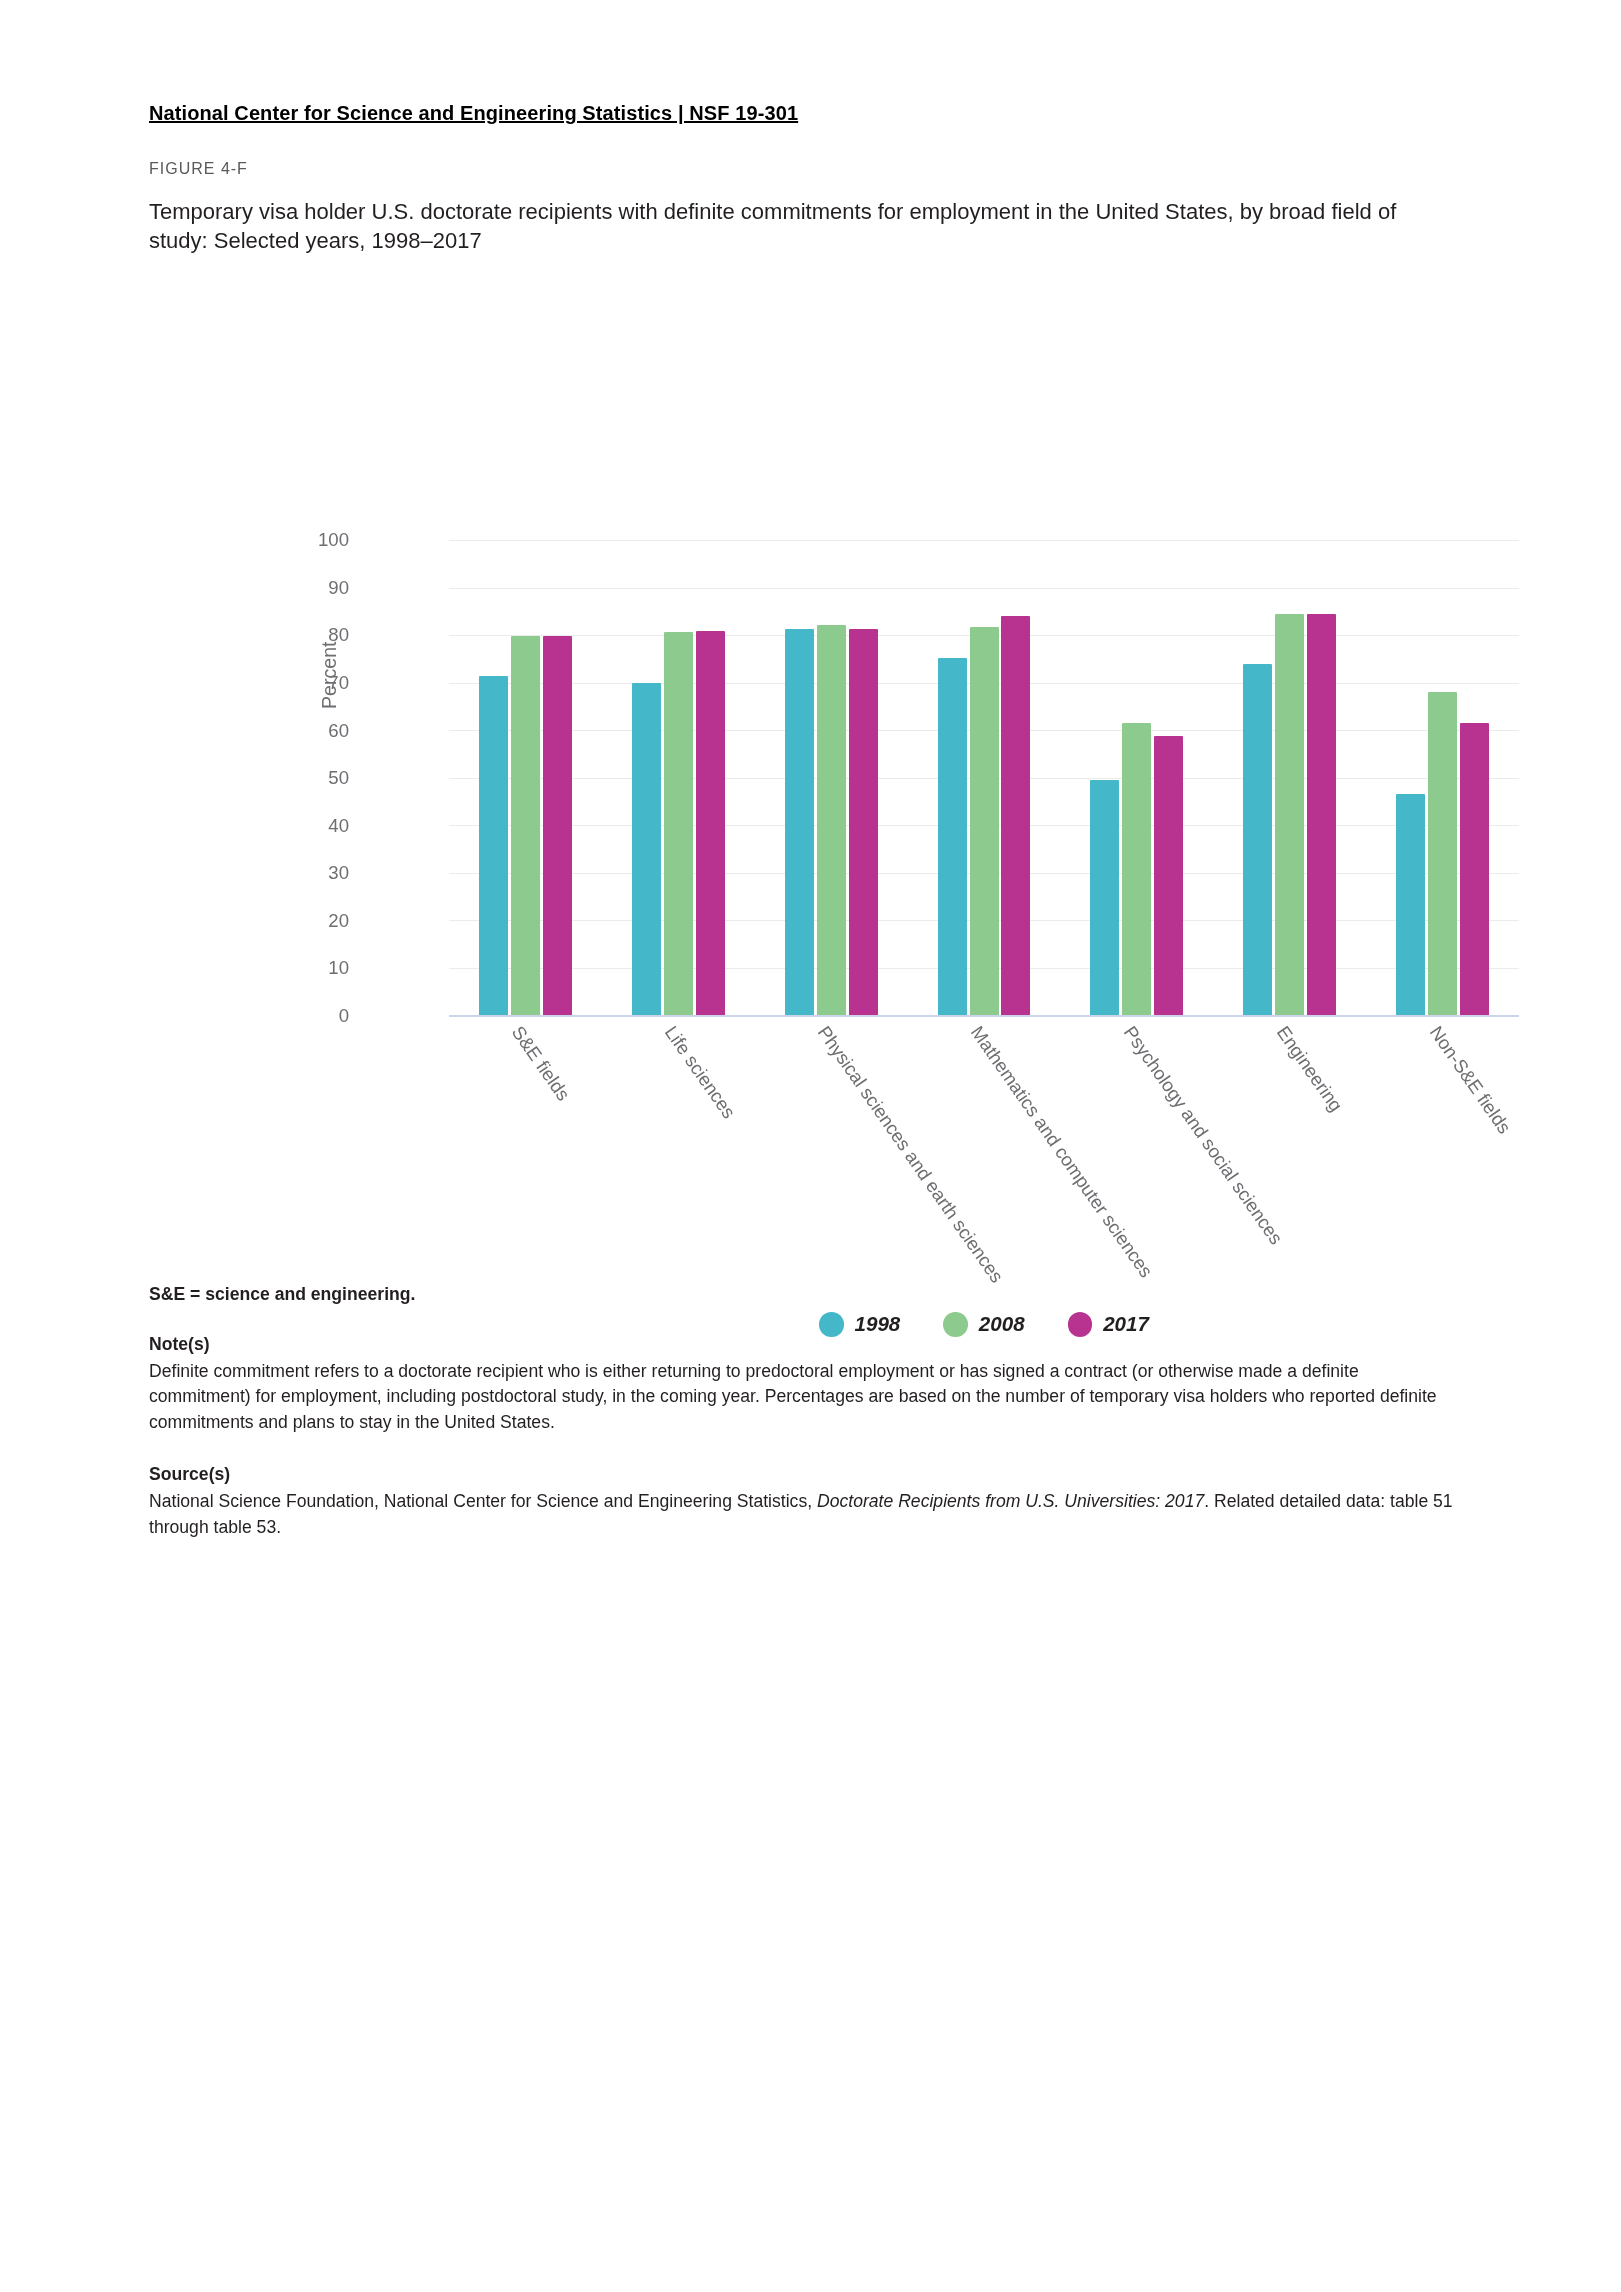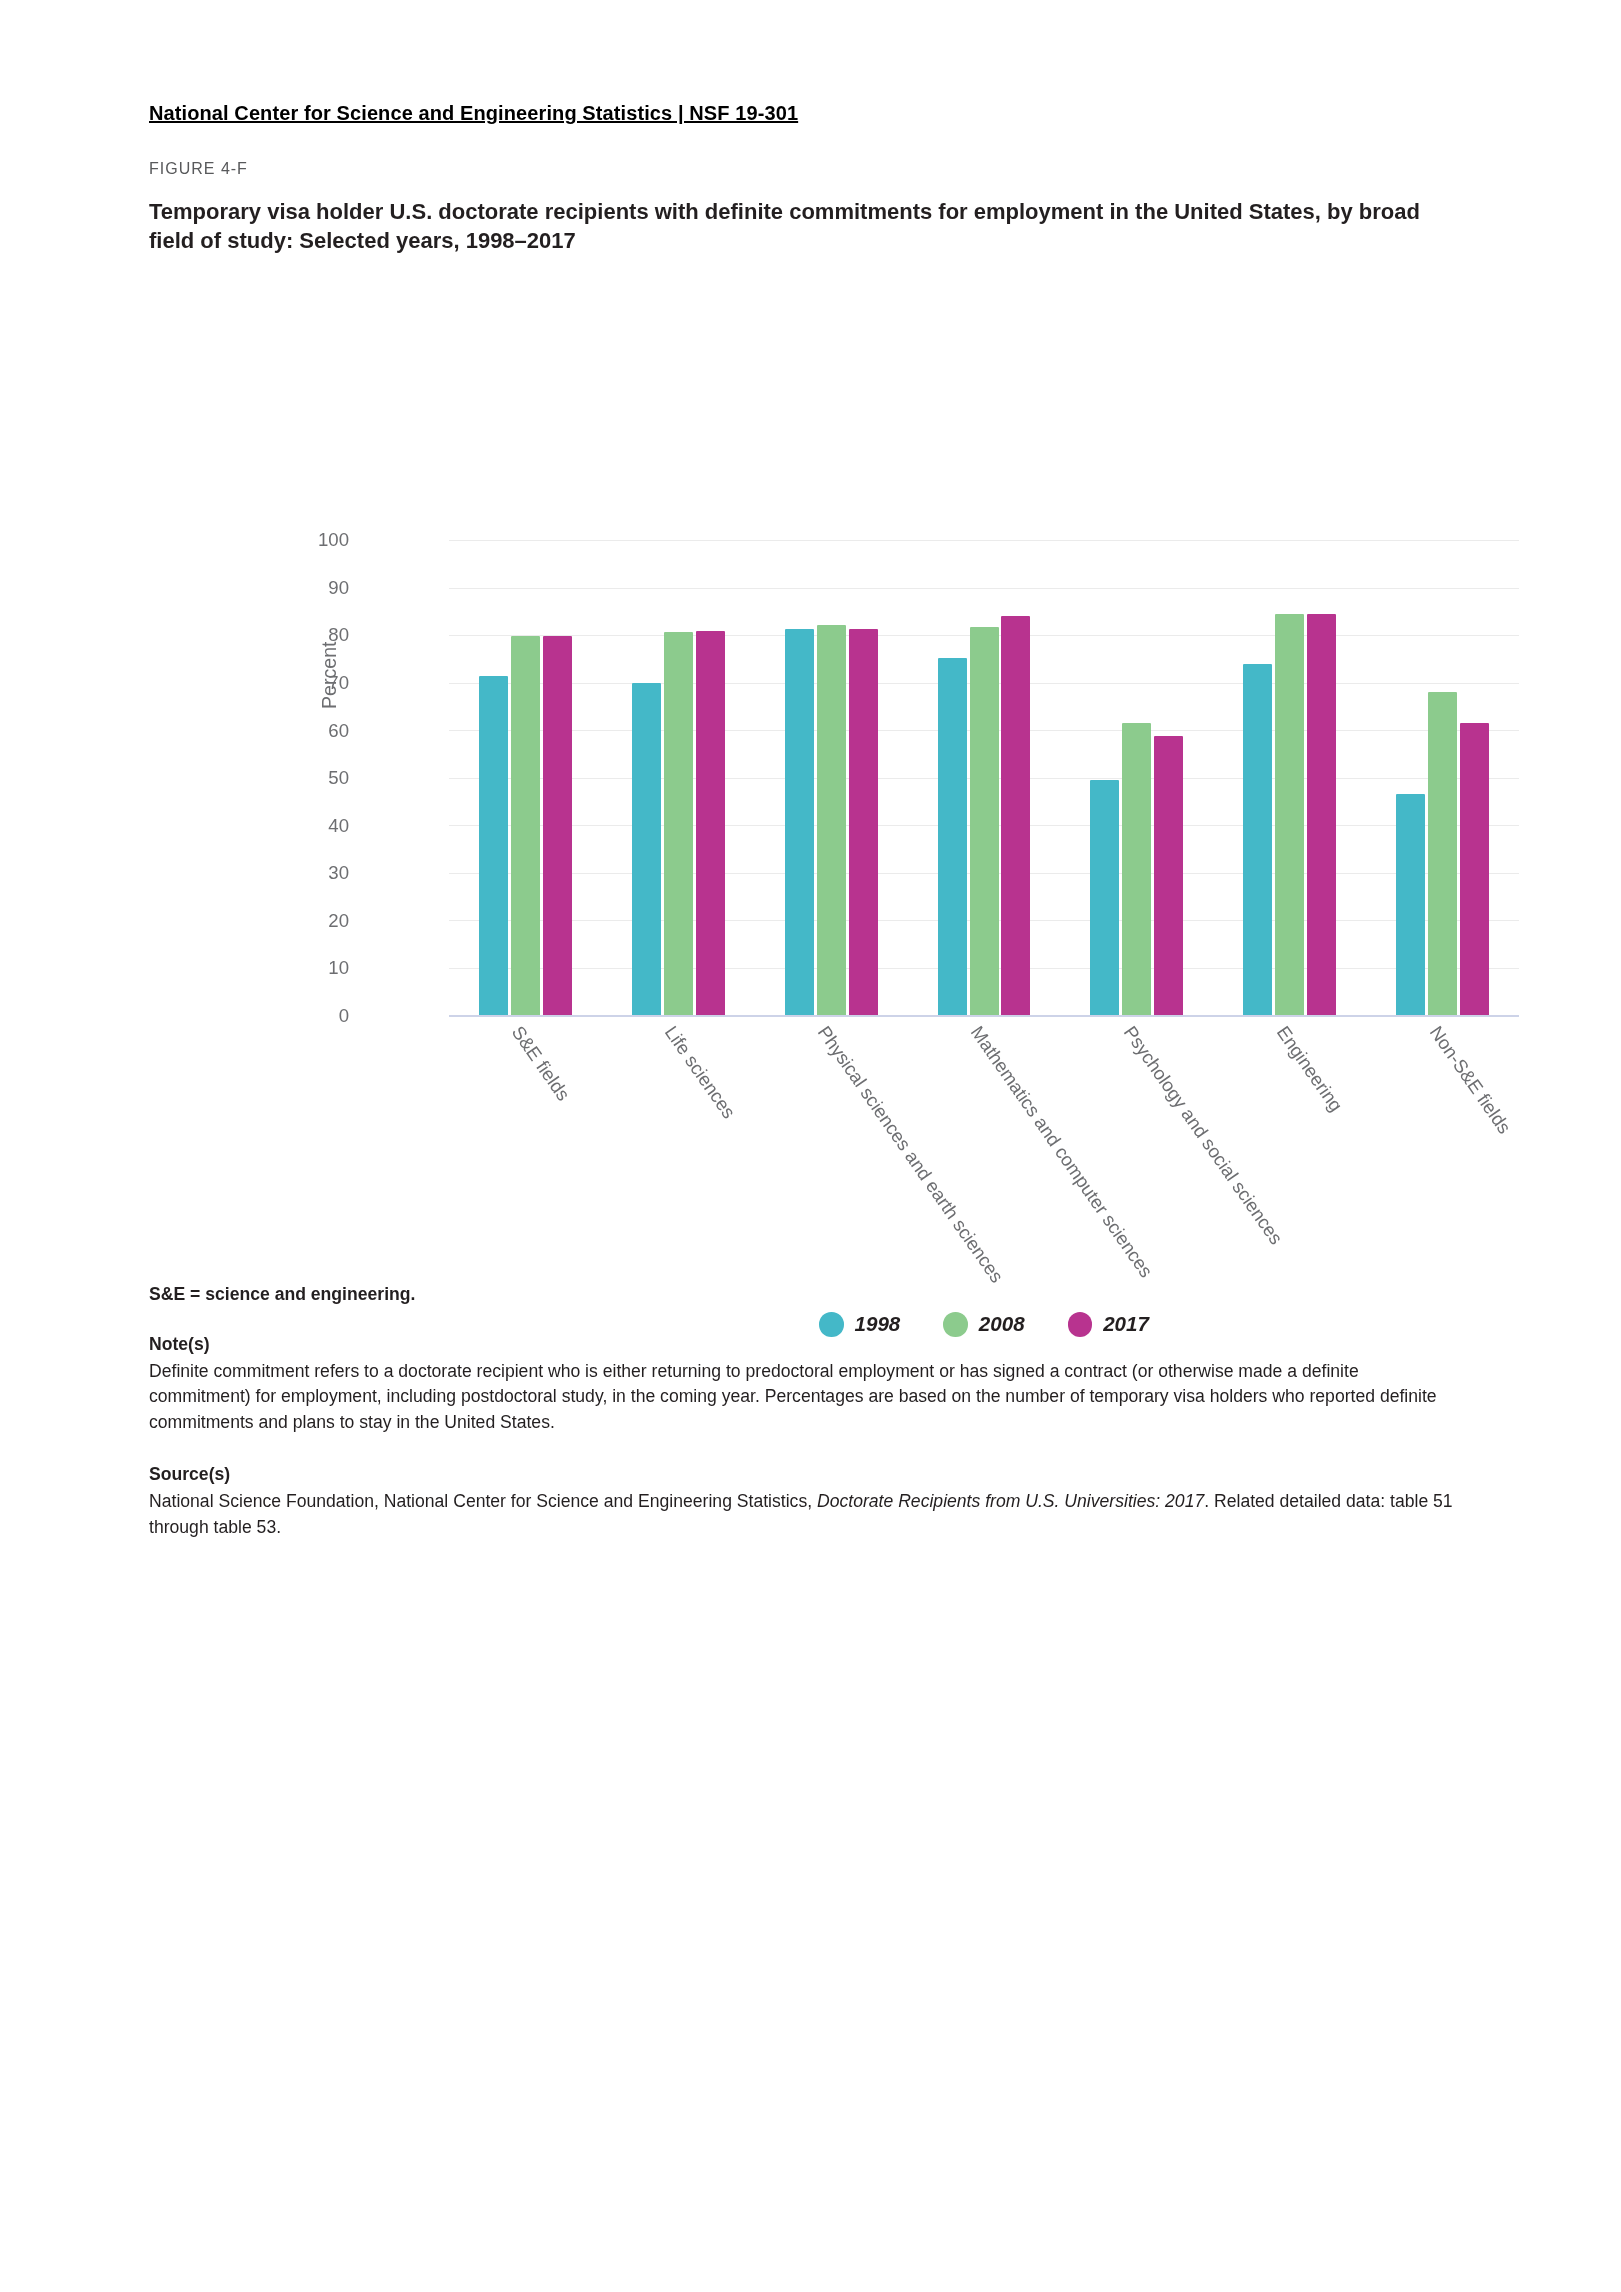--- a/index.html
+++ b/index.html
@@ -35,21 +35,21 @@
   }
 
   .figure-title {
     position: absolute;
     left: 149px;
     top: 197px;
     width: 1284px;
     font-size: 22px;
     line-height: 1.33;
     color: #231f20;
-    font-weight: bold;
+    font-weight: normal;
   }
 
   
   .chart-wrap {
     position: absolute;
     left: 149px;
     top: 263px;
     width: 1284px;
     height: 1010px;
   }

